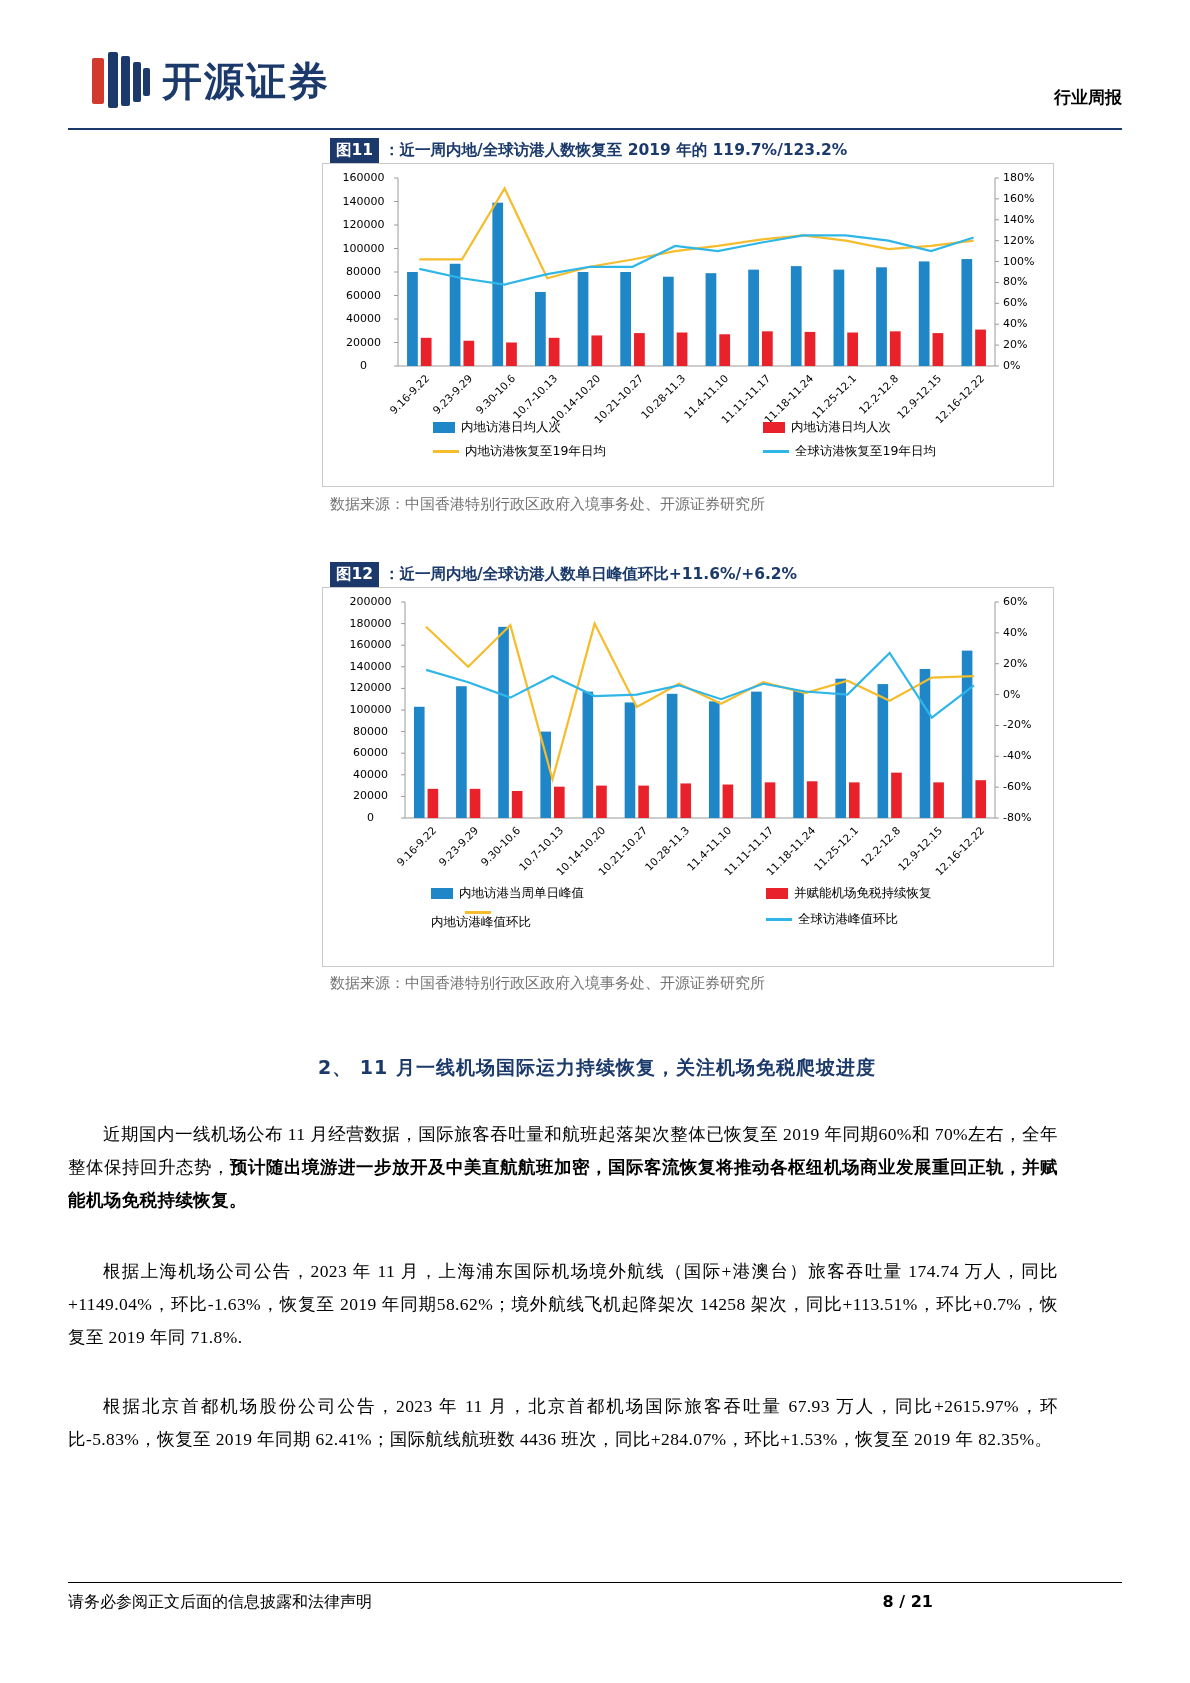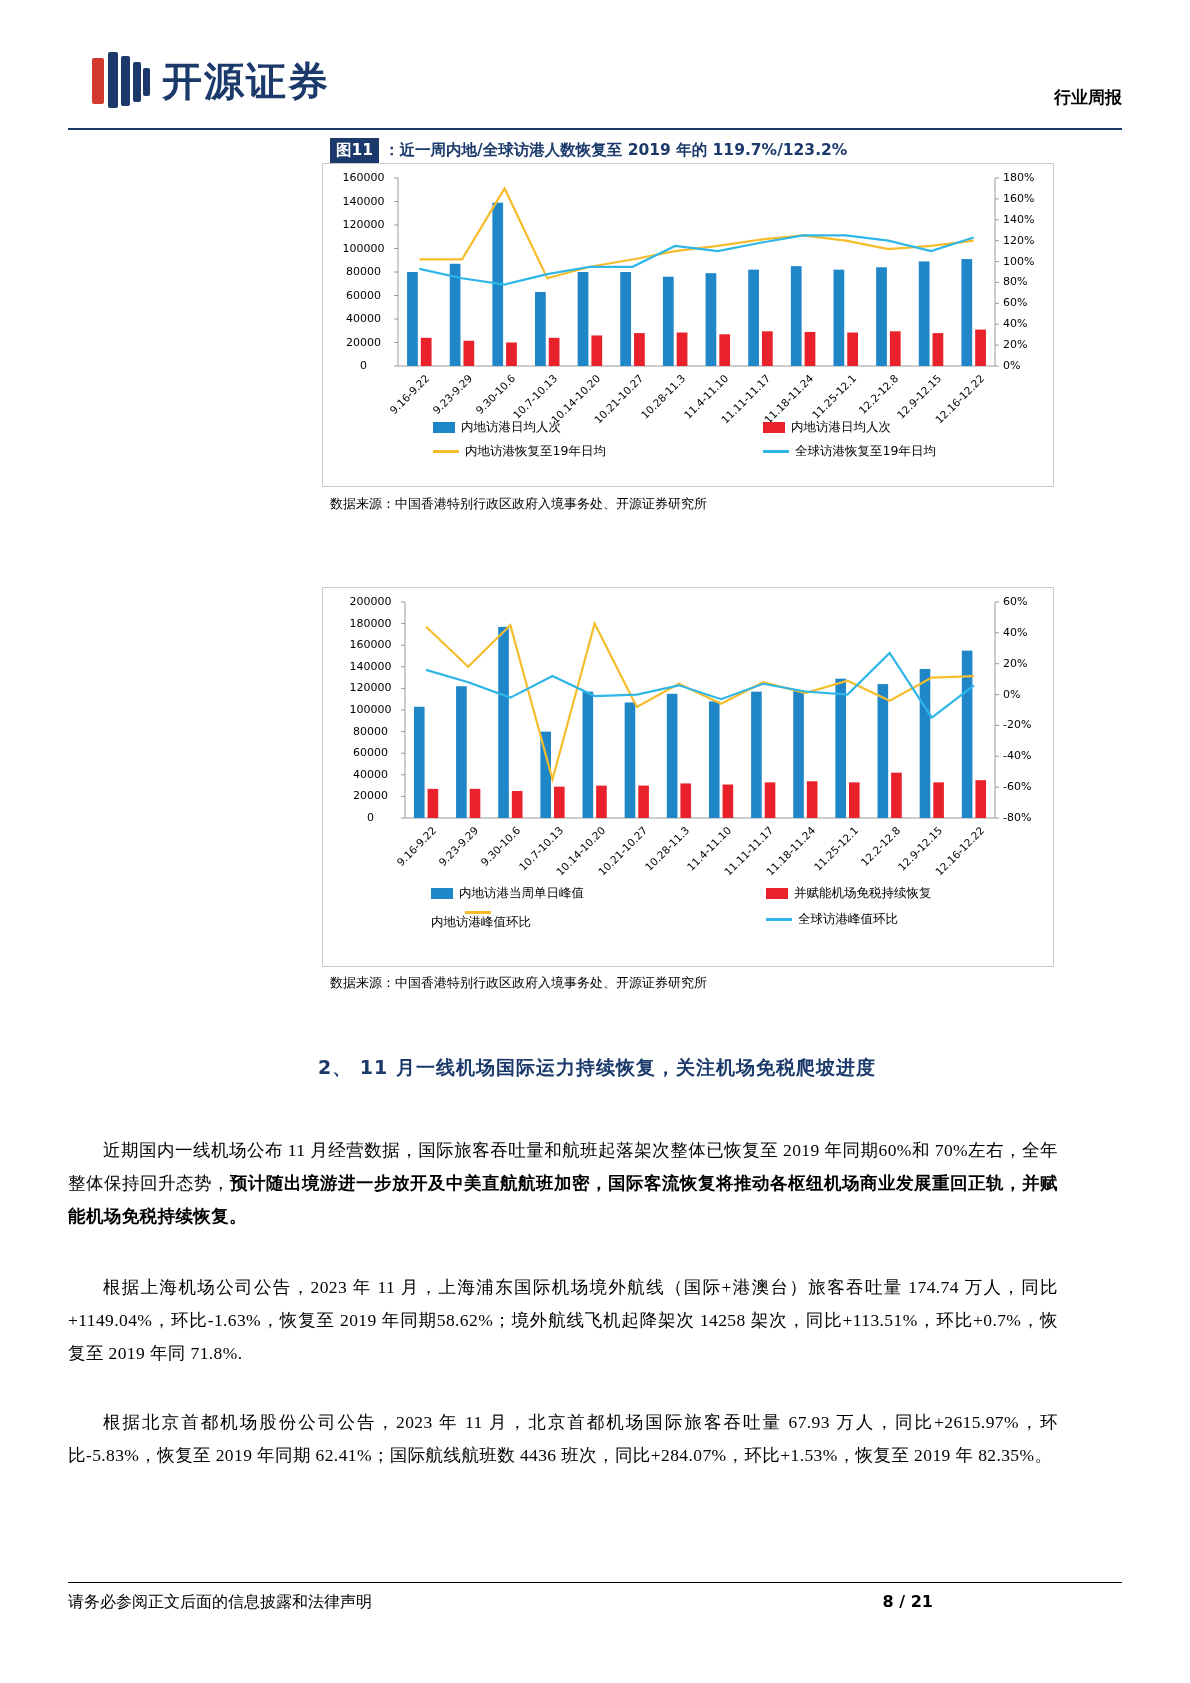--- a/index.html
+++ b/index.html
@@ -42,21 +42,21 @@
   .fig-title .tag {
     display:inline-block;
     background:#1b3a6b; color:#fff; padding:2px 6px; margin-right:5px;
   }
   .fig-box {
     position:absolute; border:1px solid #c9c9c9; background:#fff;
   }
   .src-line {
     position:absolute;
     font-family:"DejaVu Sans", sans-serif;
-    font-size:13px; color:#000000;
+    font-size:15px; color:#737373;
   }
 
   
   .chart { position:absolute; left:0; top:0; width:100%; height:100%; }
   .axis-label {
     position:absolute; font-family:"DejaVu Sans", sans-serif; font-size:11px; color:#000;
     white-space:nowrap;
   }
   .ylab { text-align:center; }
   .xlab {
@@ -77,21 +77,21 @@
     position:absolute; left:318px; top:1055px; width:760px;
     font-family:"DejaVu Sans", sans-serif; font-size:19px; font-weight:bold; color:#1b3a6b;
     letter-spacing:1px;
   }
   .para {
     position:absolute; width:990px; left:68px;
     font-size:17.5px; line-height:33px; text-align:justify;
     letter-spacing:0.4px;
   }
   .para b { font-weight:bold; }
-  .indent { text-indent:2em;margin-top:16px; }
+  .indent { text-indent:2em; }
 
   
   .foot-rule { position:absolute; left:68px; top:1582px; width:1054px; height:1px; background:#000; }
   .foot-left {
     position:absolute; left:68px; top:1592px; font-size:16px;
     font-family:"DejaVu Sans", sans-serif;
     text-align:center;
   }
   .foot-right {
     position:absolute; right:68px; top:1592px; font-size:16px; font-weight:bold;
@@ -184,20 +184,23 @@
         </div><div class="legend" style="left: 110px; top: 279px;">
           <span class="swatch sw-line" style="background: rgb(245, 188, 43);"></span>
           <span>内地访港恢复至19年日均</span>
         </div><div class="legend" style="left: 440px; top: 279px;">
           <span class="swatch sw-line" style="background: rgb(47, 182, 232);"></span>
           <span>全球访港恢复至19年日均</span>
         </div></div>
   </div>
   <div class="src-line" style="left:330px; top:495px;">数据来源：中国香港特别行政区政府入境事务处、开源证券研究所</div>
 
+  <div class="fig-title" style="left:330px; top:562px;">
+    <span class="tag">图12</span><span>：近一周内地/全球访港人数单日峰值环比+11.6%/+6.2%</span>
+  </div>
   <div class="fig-box" id="fig12" style="left:322px; top:587px; width:730px; height:378px;">
     <div class="chart" id="chart12"><svg width="730" height="378">
           <line x1="82" y1="230" x2="672" y2="230" stroke="#9a9a9a" stroke-width="1"></line>
           <line x1="82" y1="14" x2="82" y2="230" stroke="#9a9a9a" stroke-width="1"></line>
           <line x1="672" y1="14" x2="672" y2="230" stroke="#9a9a9a" stroke-width="1"></line>
           <line x1="78" y1="230" x2="82" y2="230" stroke="#9a9a9a" stroke-width="1"></line>
           <line x1="78" y1="208.4" x2="82" y2="208.4" stroke="#9a9a9a" stroke-width="1"></line>
           <line x1="78" y1="186.8" x2="82" y2="186.8" stroke="#9a9a9a" stroke-width="1"></line>
           <line x1="78" y1="165.2" x2="82" y2="165.2" stroke="#9a9a9a" stroke-width="1"></line>
           <line x1="78" y1="143.6" x2="82" y2="143.6" stroke="#9a9a9a" stroke-width="1"></line>

